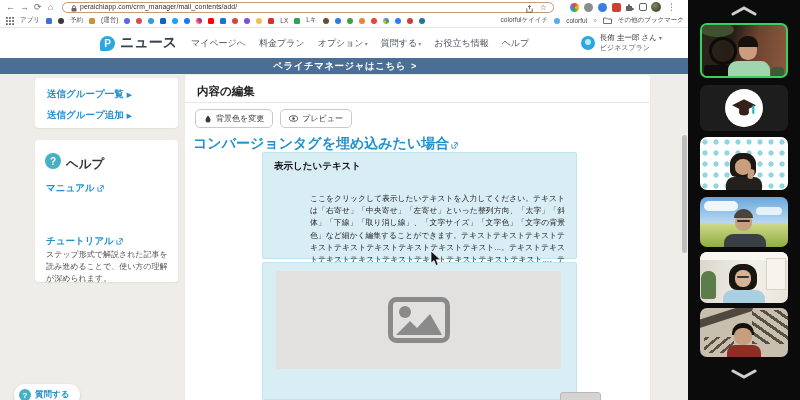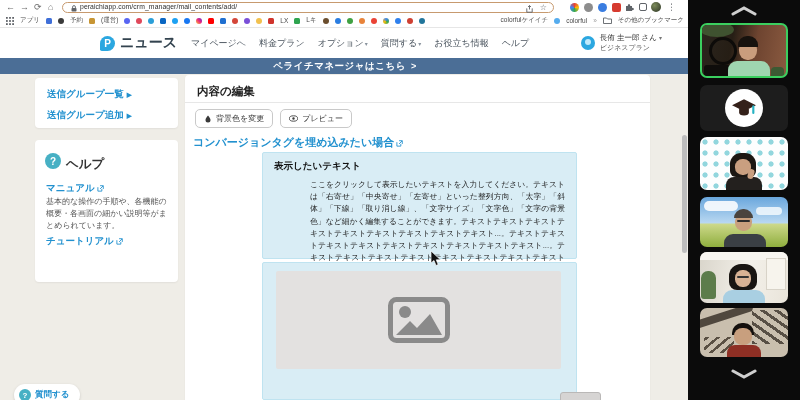--- a/index.html
+++ b/index.html
@@ -45,24 +45,24 @@
   .qpill span{font-size:8.5px;font-weight:bold;color:#2291cf;}
   .extlink{display:inline-block;vertical-align:-1px;margin-left:2px;}
 
   
   .mainpanel{left:185px;top:75px;width:465px;height:325px;background:#fff;border-radius:4px 4px 0 0;box-shadow:0 1px 2px rgba(0,0,0,.06);}
   .mtitle{left:12px;top:9px;font-size:11.5px;font-weight:bold;color:#222;}
   .mdivider{left:0;top:27px;width:465px;height:1px;background:#e7e7e7;}
   .btnrow{left:10px;top:34px;display:flex;gap:7px;}
   .tbtn{height:17px;border:1px solid #c9c9c9;border-radius:5px;background:#fff;display:flex;align-items:center;gap:4px;padding:0 8px;font-size:8px;color:#3a3a3a;}
   .codeglyph{font-size:7px;font-weight:bold;color:#3a3a3a;}
-  .convlink{left:8px;top:60px;font-size:11px;font-weight:bold;color:#2291cf;}
+  .convlink{left:8px;top:60px;font-size:14px;font-weight:bold;color:#2291cf;}
   .cyanblock{background:#d9edf5;border:1.5px solid #bfe3f0;border-radius:2px;}
   .tb{left:77px;top:77px;width:315px;height:107px;padding:7px 11px;}
-  .tbtitle{font-size:9.5px;font-weight:bold;color:#111;margin-bottom:6px;}
+  .tbtitle{font-size:9.5px;font-weight:bold;color:#111;margin-bottom:20px;}
   .tbbody{font-size:7.8px;line-height:12.2px;color:#1d1d1d;text-align:justify;margin-left:36px;}
   .imgblock{left:77px;top:187px;width:315px;height:138px;}
   .imgph{left:13px;top:8px;width:285px;height:98px;background:#e3e1e0;border-radius:2px;display:flex;align-items:center;justify-content:center;}
   .partialbtn{left:297px;top:129px;width:41px;height:12px;background:#d6d4d3;border:1px solid #bab8b7;border-radius:3px;}
   .scrollthumb{left:682px;top:135px;width:5px;height:118px;background:#bdbdbd;border-radius:2.5px;}
 
   
   .vpanel{left:688px;top:0;width:112px;height:400px;background:#0b0b0b;}
   .tile{left:12px;width:88px;border-radius:7px;overflow:hidden;background:#1d1d1d;}
   .tile .in{position:absolute;inset:0;}
@@ -237,24 +237,24 @@
     <div class="s sg-link" style="left:12px;top:10px;"><span>送信グループ一覧</span><span class="arr">▶</span></div>
     <div class="s sg-link" style="left:12px;top:31px;"><span>送信グループ追加</span><span class="arr">▶</span></div>
   </div>
 
   <div class="s whitebox" style="left:35px;top:140px;width:143px;height:142px;">
     <div class="s qcircle" style="left:10px;top:13px;">?</div>
     <div class="s helptitle" style="left:31px;top:16px;">ヘルプ</div>
     <div class="s bluelink" style="left:11px;top:42px;"><span>マニュアル</span><svg class="extlink" width="7" height="7" viewBox="0 0 8 8">
           <path d="M1 2.5 V7 H5.5 V4.5 M3.5 0.8 H7.2 V4.5 M7 1 L3.5 4.5" fill="none" stroke="#2291cf" stroke-width="1"></path>
         </svg></div>
-    <div class="s desc" style="left:11px;top:56px;width:122px;">基本的な操作の手順や、各機能の概要・各画面の細かい説明等がまとめられています。</div>
     <div class="s bluelink" style="left:11px;top:95px;"><span>チュートリアル</span><svg class="extlink" width="7" height="7" viewBox="0 0 8 8">
           <path d="M1 2.5 V7 H5.5 V4.5 M3.5 0.8 H7.2 V4.5 M7 1 L3.5 4.5" fill="none" stroke="#2291cf" stroke-width="1"></path>
         </svg></div>
+    <div class="s desc" style="left:11px;top:109px;width:122px;">ステップ形式で解説された記事を読み進めることで、使い方の理解が深められます。</div>
   </div>
 
   <div class="s qpill">
     <div class="qcircle">?</div>
     <span>質問する</span>
   </div>
 
   <div class="s mainpanel">
     <div class="s mtitle">内容の編集</div>
     <div class="s mdivider"></div>

